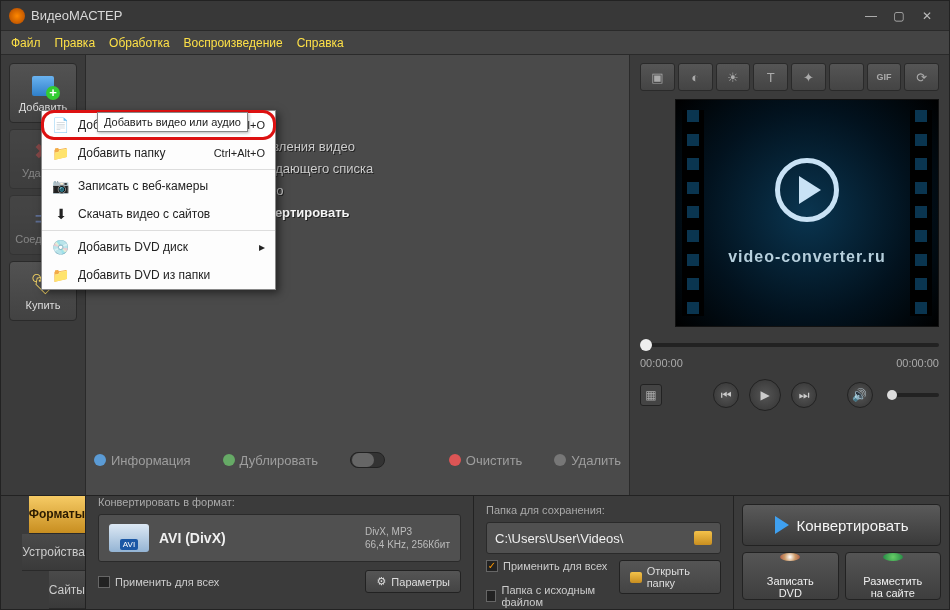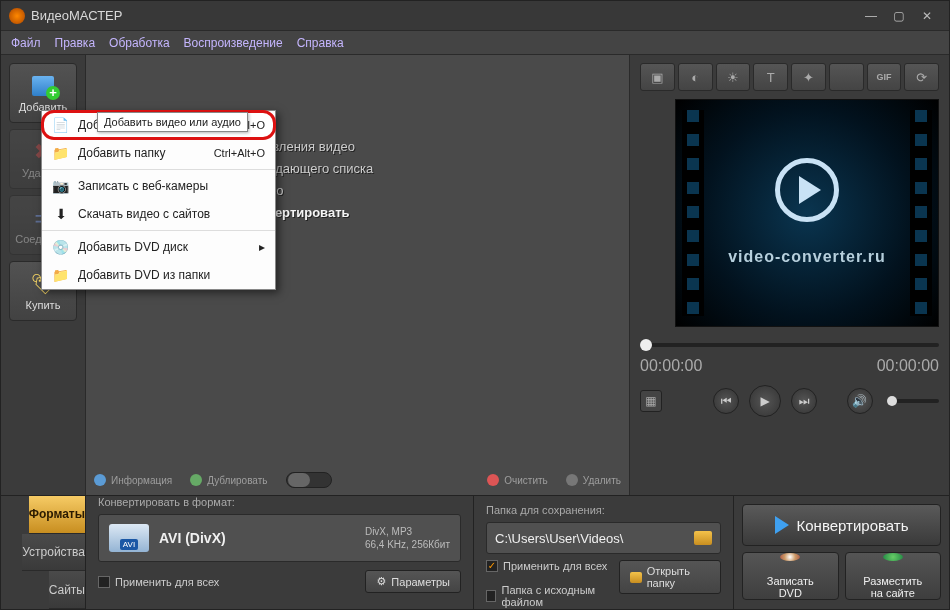--- a/index.html
+++ b/index.html
@@ -5,62 +5,62 @@
 * { margin: 0; padding: 0; box-sizing: border-box; font-family: Tahoma, Arial, sans-serif; }
 body { background: #3a3a3a; width: 950px; height: 610px; overflow: hidden; color: #ccc; font-size: 12px; }
 
 .window { background: #3a3a3a; border: 1px solid #222; }
 .titlebar { height: 30px; display: flex; align-items: center; padding: 0 8px; background: #383838; border-bottom: 1px solid #2a2a2a; }
 .titlebar-icon { width: 16px; height: 16px; background: radial-gradient(circle, #f80, #a40); border-radius: 50%; margin-right: 6px; }
 .titlebar-title { flex: 1; color: #d8d8d8; font-size: 13px; }
 .winbtn { width: 28px; height: 20px; display: inline-flex; align-items: center; justify-content: center; color: #bbb; cursor: pointer; }
 
 .menubar { height: 24px; display: flex; align-items: center; padding: 0 10px; background: #444; border-bottom: 1px solid #2a2a2a; gap: 14px; }
-.menubar span { color: #c4b5fd; cursor: pointer; }
+.menubar span { color: #fde047; cursor: pointer; }
 
 .content { display: flex; height: 440px; }
 .left-tools { width: 85px; background: #3b3b3b; border-right: 1px solid #2a2a2a; display: flex; flex-direction: column; align-items: center; padding-top: 8px; gap: 6px; }
 .toolbtn { width: 68px; height: 60px; background: linear-gradient(#525252,#424242); border: 1px solid #2a2a2a; border-radius: 4px; display: flex; flex-direction: column; align-items: center; justify-content: center; gap: 3px; color: #ddd; font-size: 11px; cursor: pointer; }
 .toolbtn.disabled { opacity: 0.45; }
 .toolbtn .ic { width: 28px; height: 24px; display:flex; align-items:center; justify-content:center; }
 .ic-add { background: linear-gradient(#6ab3f0,#2f7fc9); border-radius: 2px; position: relative; width:22px; height:20px; }
 .ic-add::after { content:'+'; position:absolute; bottom:-4px; right:-6px; background:#3c3; color:#fff; width:14px; height:14px; border-radius:50%; font-size:13px; line-height:14px; text-align:center; font-weight:bold;}
 .ic-del { color:#d55; font-size:22px; }
 .ic-join { color:#8af; font-size:20px; }
 .ic-buy { color:#fd6; font-size:20px; }
 
 .center { flex: 1; position: relative; background: #4a4a4a; }
 .guide { position:absolute; top:52px; left:24px; right:20px; }
 .guide h3 { color:#dedede; font-size:15px; margin-bottom:12px; }
 .guide .step { color:#ccc; font-size:13px; line-height:22px; text-shadow:1px 1px #222; }
 .guide b { color:#f5f5f5; }
 .step-ic { display:inline-block; width:14px; height:12px; background:#5a8; border-radius:2px; vertical-align:middle; }
 
-.center-actions { position:absolute; bottom:0; left:8px; right:8px; height:30px; display:flex; align-items:center; gap:18px; font-size:10px; }
+.center-actions { position:absolute; bottom:20px; left:8px; right:8px; height:30px; display:flex; align-items:center; gap:32px; font-size:13px; }
 .center-actions .act { display:flex; align-items:center; gap:5px; color:#9e9e9e; }
 .act .dot { width:12px; height:12px; border-radius:50%; }
 .seg { width:46px; height:16px; background:#333; border:1px solid #222; border-radius:8px; display:flex; align-items:center; }
 .seg i { width:22px; height:14px; background:#666; border-radius:7px; margin-left:1px; }
 
 .right-preview { width: 320px; background: #3b3b3b; border-left: 1px solid #2a2a2a; padding: 8px 10px 4px; display:flex; flex-direction:column; }
 .fx-row { display:flex; gap:3px; justify-content:flex-start; margin-bottom:8px; }
 .fxbtn { width:35px; height:28px; background:linear-gradient(#555,#444); border:1px solid #2a2a2a; border-radius:3px; display:flex; align-items:center; justify-content:center; color:#aaa; font-size:13px; cursor:pointer; }
 
 .preview { height: 228px; background: radial-gradient(circle at center, #0a3550 0%, #02121e 60%, #000 100%); border:1px solid #111; position:relative; overflow:hidden;margin-left:35px; }
 .film-l,.film-r { position:absolute; top:10px; bottom:10px; width:22px; background:#000; }
 .film-l { left:6px; } .film-r { right:6px; }
 .film-l::before,.film-r::before { content:''; position:absolute; top:0; bottom:0; left:5px; right:5px; background:repeating-linear-gradient(to bottom, #0a3550 0 12px, #000 12px 24px); }
 .playcircle { position:absolute; top:58px; left:50%; transform:translateX(-50%); width:64px; height:64px; border:5px solid #c9e2f5; border-radius:50%; display:flex; align-items:center; justify-content:center; }
 .playcircle::after { content:''; border-left:22px solid #c9e2f5; border-top:14px solid transparent; border-bottom:14px solid transparent; margin-left:6px; }
 .brand { position:absolute; bottom:60px; left:0; right:0; text-align:center; color:#b6cfdc; font-size:16px; letter-spacing:1px; font-weight:bold; }
 
 .scrub { height:16px; display:flex; align-items:center; margin-top:10px; }
 .scrub-track { flex:1; height:4px; background:#222; border-radius:2px; position:relative; }
 .scrub-track::before { content:''; position:absolute; left:0; top:-4px; width:12px; height:12px; background:#eee; border-radius:50%; }
-.timerow { display:flex; justify-content:space-between; color:#aaa; font-size:16px; margin-top:4px; }
+.timerow { display:flex; justify-content:space-between; color:#aaa; font-size:11px; margin-top:4px; }
 
 .controls { display:flex; align-items:center; gap:10px; margin-top:10px; }
 .ctrlbtn { width:26px; height:26px; background:radial-gradient(circle,#555,#333); border:1px solid #222; border-radius:50%; display:flex; align-items:center; justify-content:center; color:#ccc; cursor:pointer; }
 .ctrlbtn.big { width:32px; height:32px; }
 .vol-track { flex:1; height:4px; background:#222; border-radius:2px; margin-left:4px; position:relative; }
 .vol-track::before { content:''; position:absolute; left:0; top:-3px; width:10px; height:10px; background:#ddd; border-radius:50%; }
 .snapbtn { width:22px; height:22px; background:#444; border:1px solid #222; border-radius:3px; display:flex; align-items:center; justify-content:center; color:#aaa; }
 
 .bottom { height: 114px; display:flex; background:#3b3b3b; border-top:1px solid #222; }
 .tabs-col { width:85px; display:flex; flex-direction:column; border-right:1px solid #222;align-items:flex-end; }

